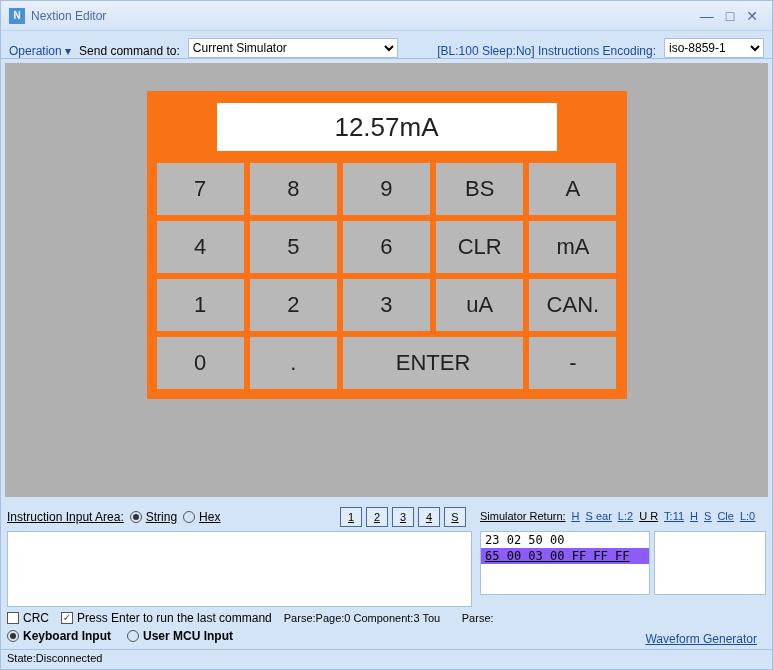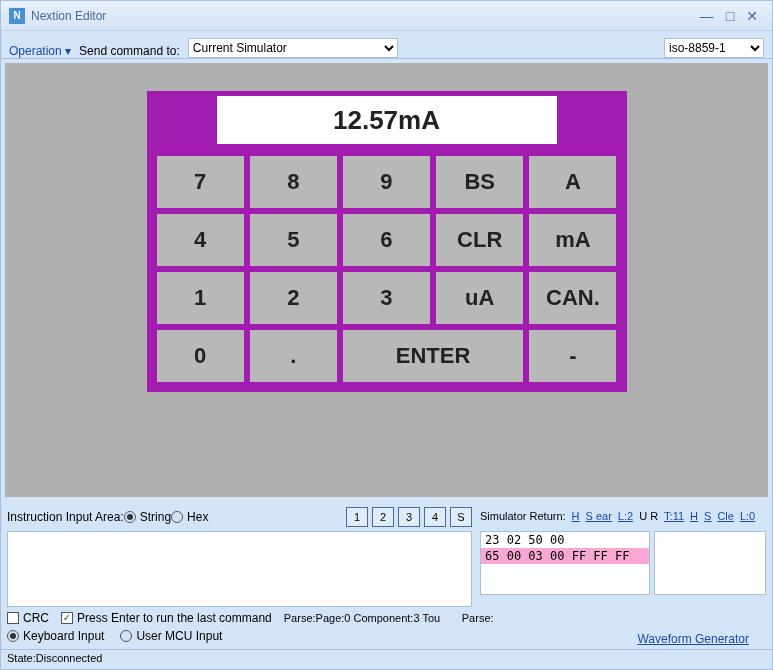--- a/index.html
+++ b/index.html
@@ -62,23 +62,22 @@
     flex: 1;
     background: #b0b0b0;
     margin: 4px;
     display: flex;
     align-items: flex-start;
     justify-content: center;
     padding-top: 28px;
   }
   .calc {
     width: 480px;
-    background: #a21caf;
-    padding: 5px 10px 10px 10px;
-    font-weight: bold;
+    background: #f97316;
+    padding: 12px 10px 10px 10px;
   }
   .calc .display {
     background: white;
     height: 48px;
     margin: 0 60px 12px 60px;
     display: flex;
     align-items: center;
     justify-content: center;
     font-size: 26px;
     color: #222;
@@ -101,20 +100,22 @@
   .calc .key.span2 { grid-column: span 2; }
   .bottom {
     padding: 6px;
     display: flex;
     flex-direction: column;
     gap: 4px;
   }
   .row1 {
     display: flex;
     align-items: center;
+    gap: 6px;
+    text-decoration: underline;
   }
   .row1 .label { white-space: nowrap; }
   .rbtn {
     display: inline-flex;
     align-items: center;
     gap: 4px;
     cursor: pointer;
   }
   .rbtn .o {
     width: 12px; height: 12px;
@@ -175,21 +176,21 @@
     background: white;
     border: 1px solid #a8c0e0;
     height: 64px;
     font-family: monospace;
     font-size: 12px;
     overflow: hidden;
   }
   .ret-box.a { width: 170px; }
   .ret-box.b { flex: 1; }
   .ret-box .line { padding: 1px 4px; white-space: nowrap; }
-  .ret-box .hl { background: #f9a8d4; }
+  .ret-box .hl { background: #8b5cf6; text-decoration: underline; }
   .row3 {
     display: flex;
     align-items: center;
     gap: 12px;
   }
   .cbx {
     display: inline-flex;
     align-items: center;
     gap: 4px;
     cursor: pointer;
@@ -214,24 +215,25 @@
   }
   .parse-row {
     display: flex;
     gap: 8px;
     font-size: 11px;
   }
   .row4 {
     display: flex;
     align-items: center;
     gap: 16px;
+    font-weight: bold;
   }
   .wave-link {
     position: absolute;
-    right: 24px;
+    right: 16px;
     bottom: 24px;
     color: #1a4ba0;
     text-decoration: underline;
     cursor: pointer;
     font-size: 12px;
   }
   .statusbar {
     height: 20px;
     border-top: 1px solid #a8c0e0;
     padding: 2px 6px;
@@ -252,20 +254,21 @@
     </div>
   </div>
 
   <div class="toolbar">
     <span class="link"><span>Operation</span> ▾</span>
     <span>Send command to:</span>
     <select style="width:210px;">
       <option>Current Simulator</option>
     </select>
     <span style="flex:1"></span>
+    <span style="color:#1a4ba0;">[BL:100 Sleep:No] Instructions Encoding:</span>
     <select style="width:100px;">
       <option>iso-8859-1</option>
     </select>
   </div>
 
   <div class="sim-area">
     <div class="calc">
       <div class="display">12.57mA</div>
       <div class="grid">
         <div class="key">7</div>

